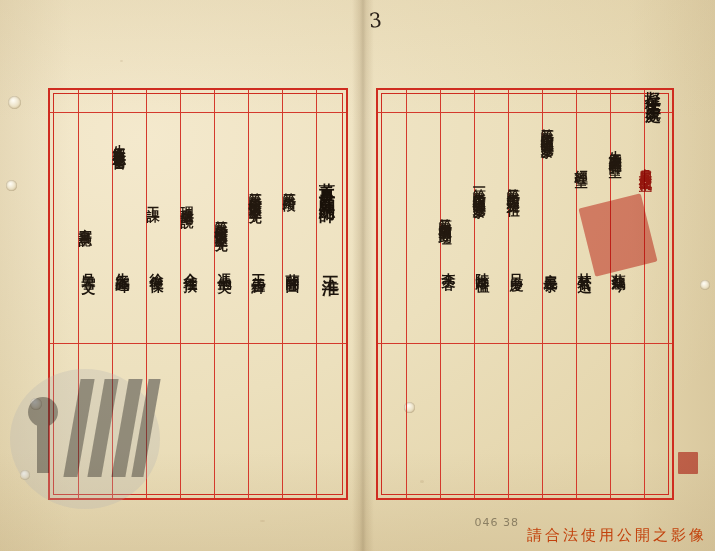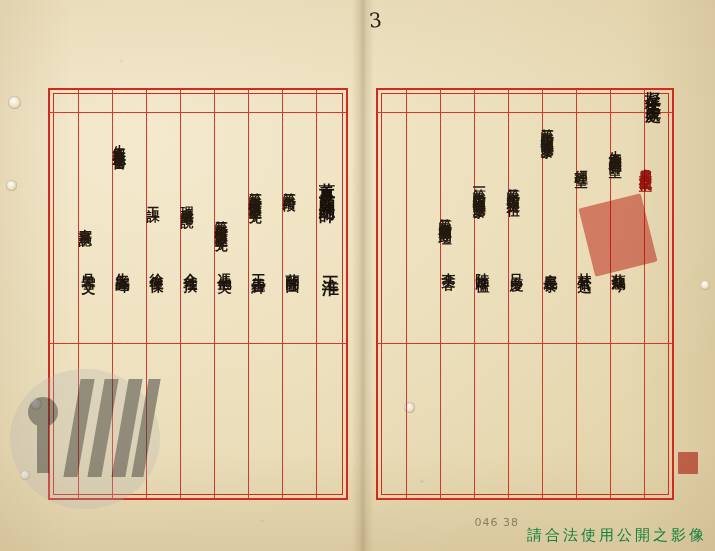--- a/index.html
+++ b/index.html
@@ -181,21 +181,21 @@
     position: absolute;
     background: #3a3a3a;
   }
   
   .notice {
     position: absolute;
     right: 8px;
     bottom: 6px;
     font-family: "DejaVu Serif", serif;
     font-size: 15px;
-    color: #15803d;
+    color: #c2410c;
     letter-spacing: 3px;
   }
   .pencil-no {
     position: absolute;
     right: 196px;
     bottom: 22px;
     font-family: "DejaVu Sans", sans-serif;
     font-size: 11px;
     color: #8b7f63;
     letter-spacing: 1px;

